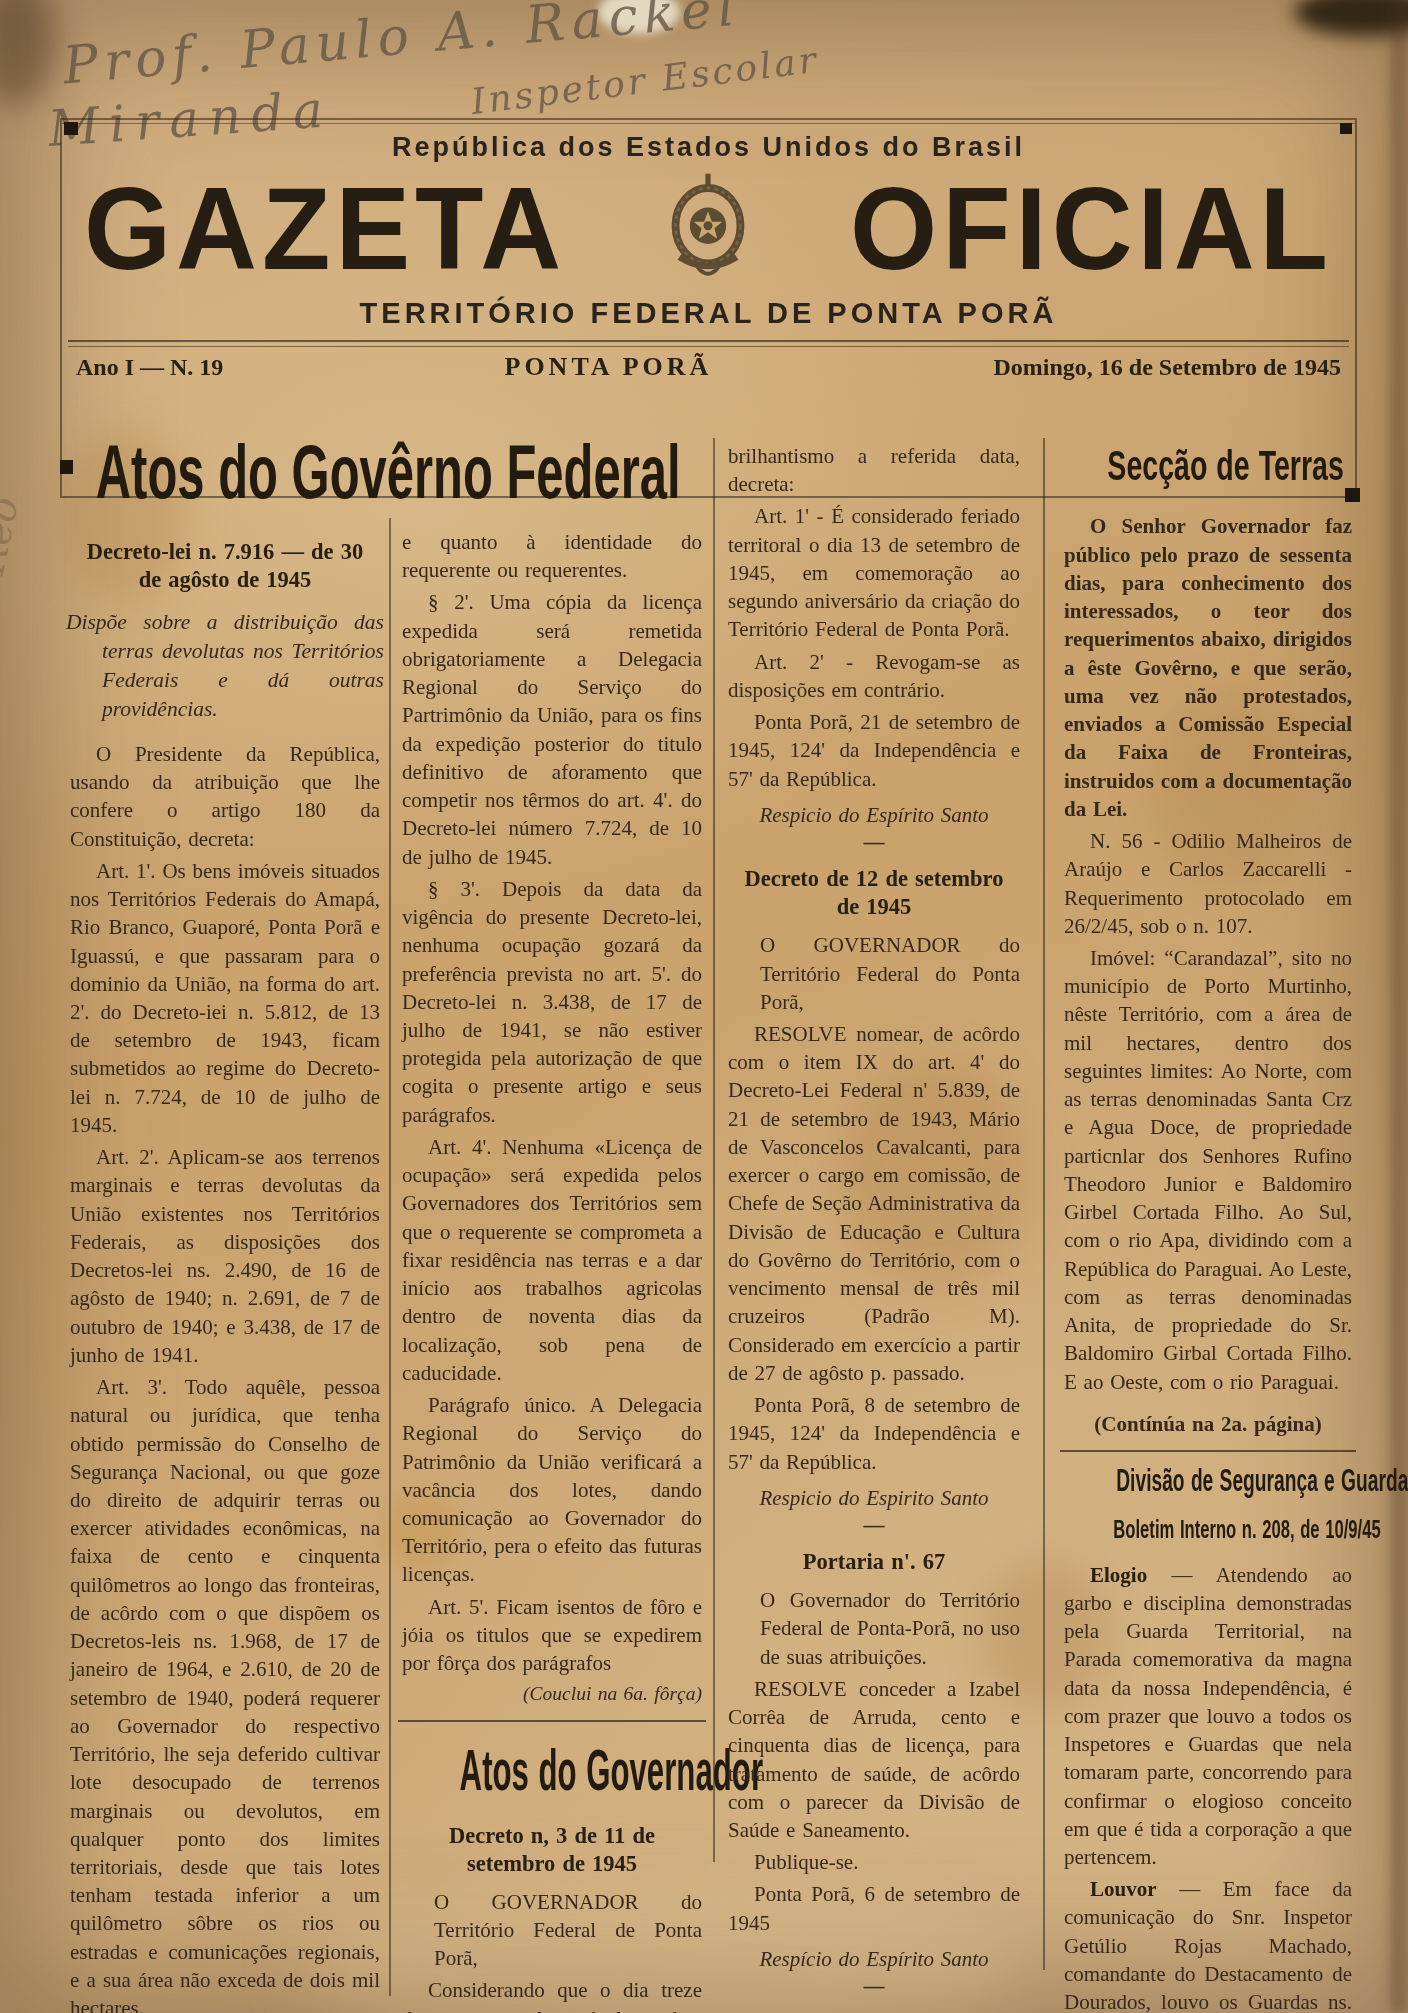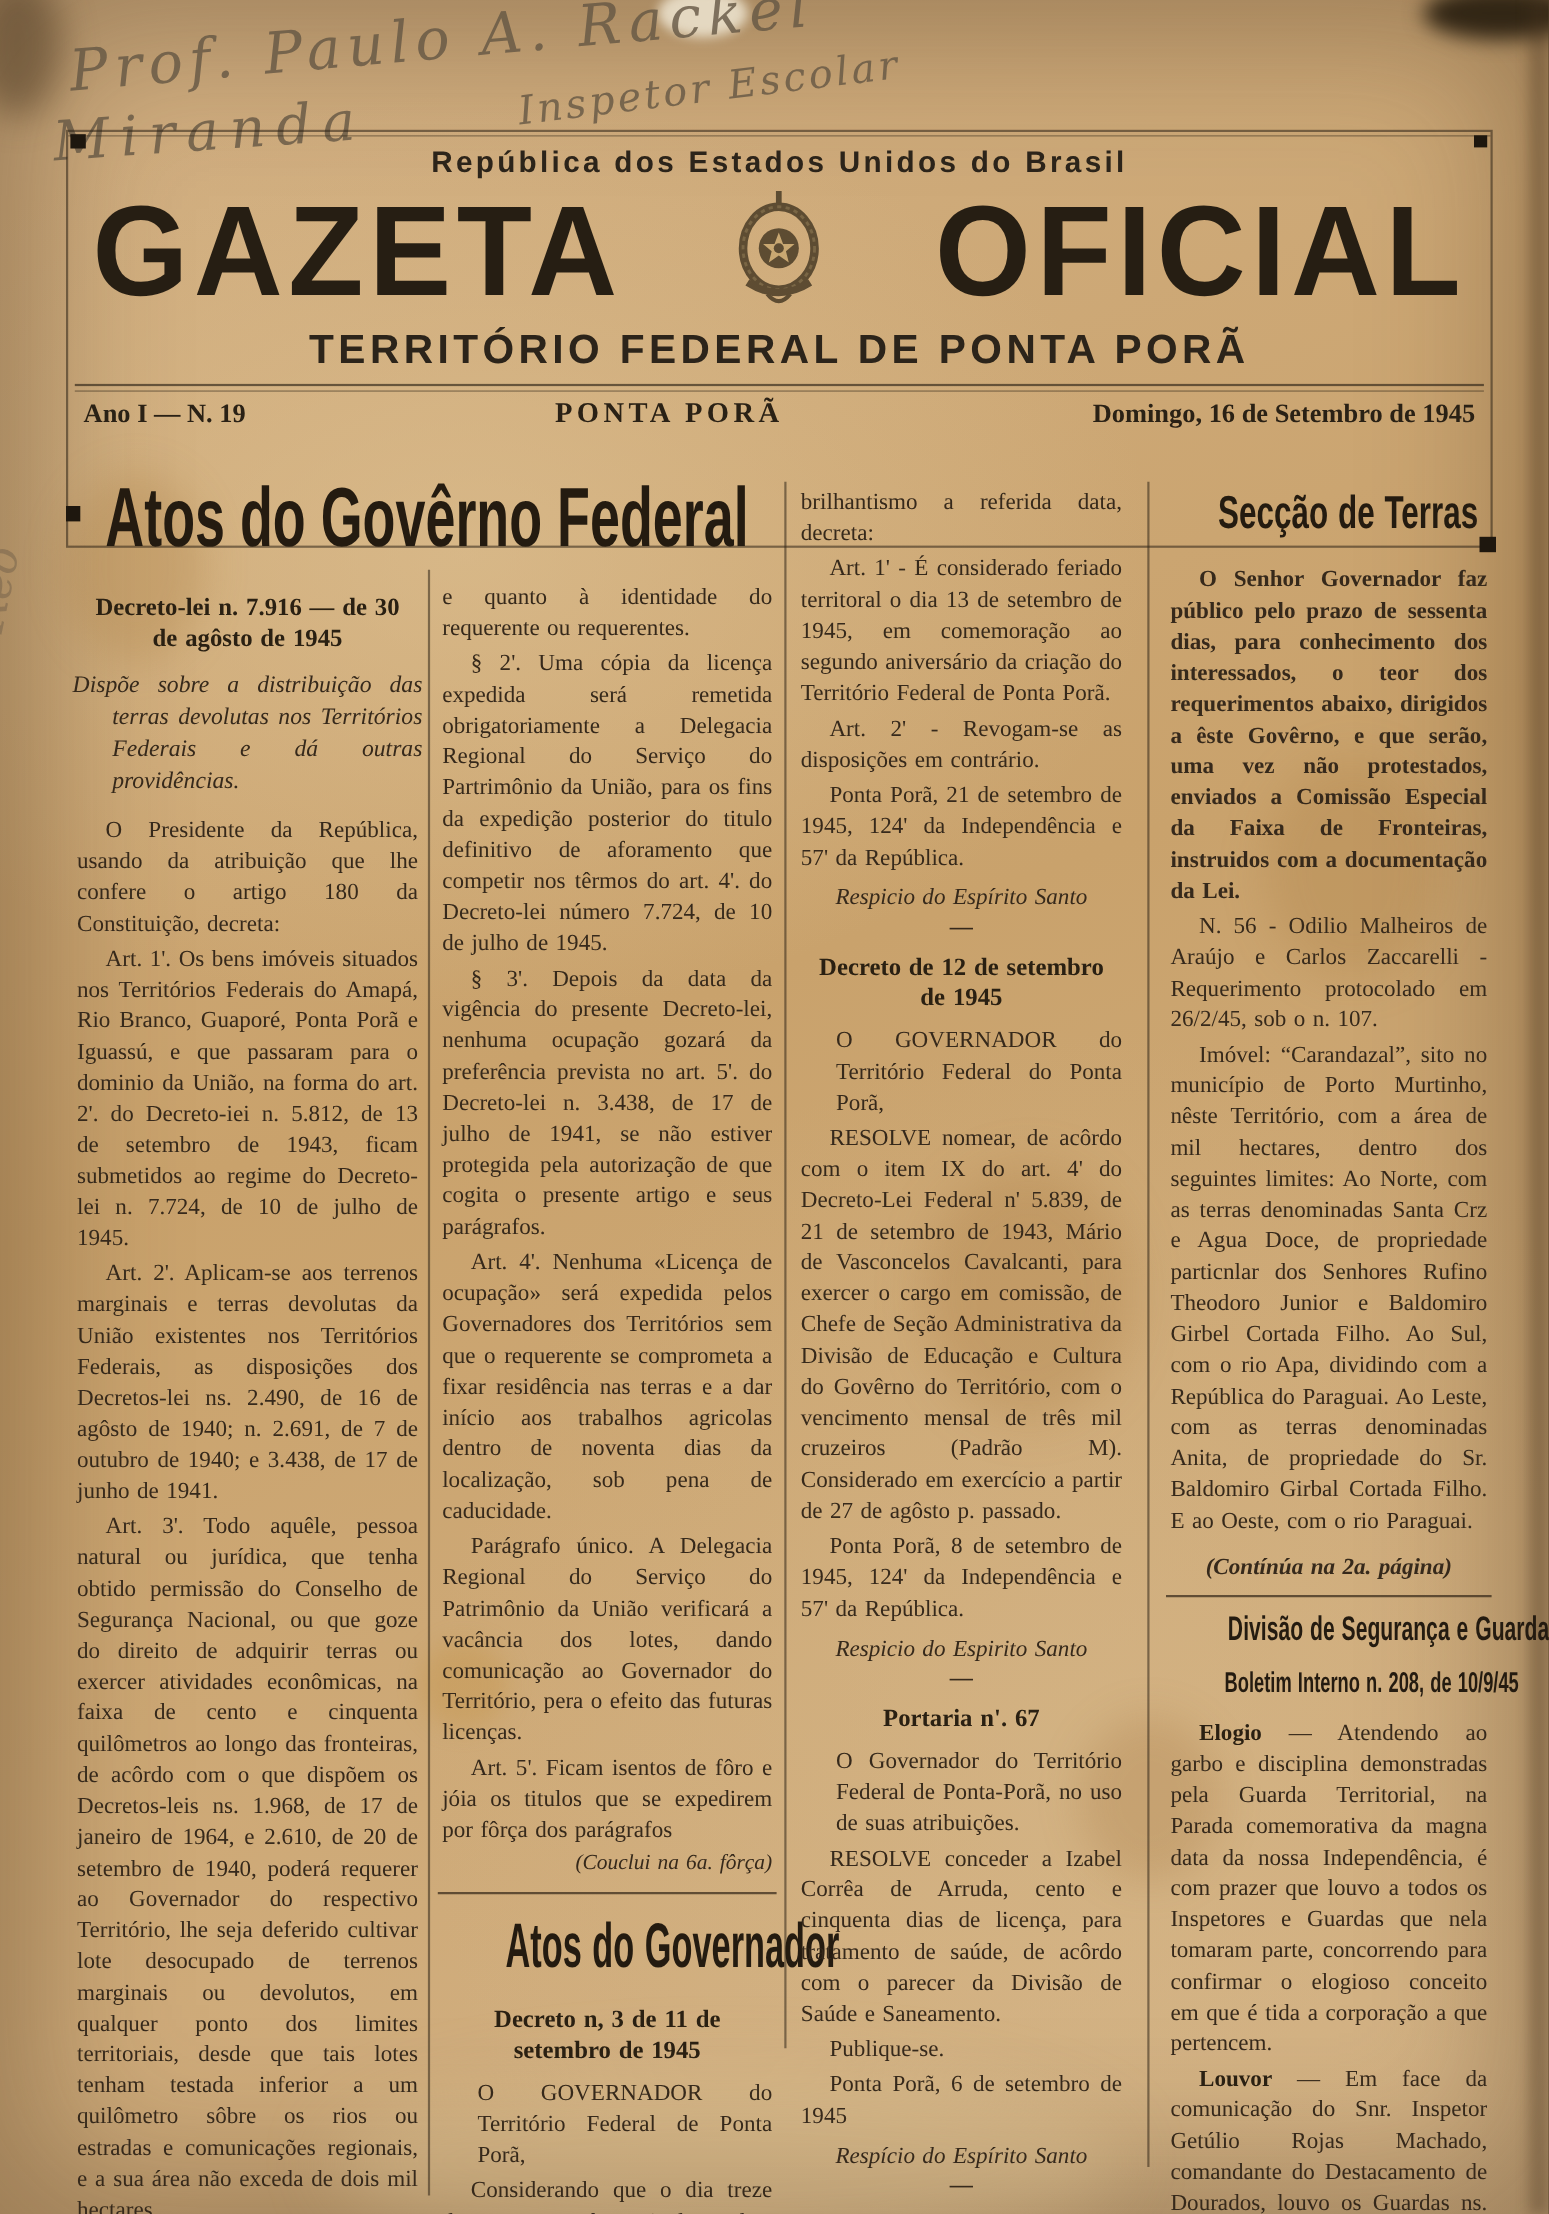--- a/index.html
+++ b/index.html
@@ -25,21 +25,21 @@
   .mast{position:absolute;left:60px;top:118px;width:1297px;height:380px;
         border:2px solid rgba(45,35,22,.55);box-sizing:border-box;}
   .mast .inner-top{position:absolute;left:0;right:0;top:3px;border-top:1px solid rgba(45,35,22,.45);}
   .country{margin-top:12px;text-align:center;font-family:"Liberation Sans",sans-serif;
            font-weight:bold;font-size:27px;letter-spacing:3px;color:#2c241a;}
   .titlerow{display:flex;align-items:center;justify-content:space-between;
             padding:0 22px;height:128px;margin-top:2px;}
   .bigtitle{font-family:"Liberation Sans",sans-serif;font-weight:900;font-size:112px;
             letter-spacing:5px;color:#261e13;transform:scaleY(1.04);line-height:1;}
   .subtitle{text-align:center;font-family:"Liberation Sans",sans-serif;font-weight:bold;
-            font-size:37px;letter-spacing:4px;color:#2c241a;margin-top:4px;}
+            font-size:29px;letter-spacing:4px;color:#2c241a;margin-top:4px;}
   .hr2{margin:10px 6px 0 6px;border-top:2px solid rgba(45,35,22,.65);
        border-bottom:1px solid rgba(45,35,22,.55);height:4px;}
   .inforow{display:flex;justify-content:space-between;align-items:baseline;
            padding:5px 14px 0 14px;font-weight:bold;color:#2a2115;}
   .edition{font-size:24px;}
   .city{font-size:26px;letter-spacing:4px;}
   .date{font-size:24px;}
   .sq{position:absolute;background:#1e170e;width:14px;height:13px;}
   .sq-tl{left:2px;top:2px;}
   .sq-tr{right:3px;top:3px;width:12px;height:11px;}
@@ -68,21 +68,21 @@
   .bk-p{text-indent:26px;}
   .bk-p-noindent{text-indent:0;}
   .bk-p-bold{text-indent:26px;font-weight:bold;}
   .bk-p-block{padding-left:32px;margin:2px 0;}
   .bk-h-art{font-weight:bold;text-align:center;font-size:22.5px;line-height:1.25;
             margin:16px 6px 10px 6px !important;text-indent:0;color:#2a2012;}
   .bk-lead-italic{font-style:italic;padding-left:36px;text-indent:-36px;
                   font-size:21.5px;margin:14px 0 16px 0 !important;}
   .bk-right-italic{font-style:italic;text-align:right;font-size:19.5px;margin-top:2px !important;}
   .bk-sig{font-style:italic;text-align:center;margin:8px 0 4px 0 !important;font-size:21px;}
-  .bk-sig-bold{font-style:italic;font-weight:bold;text-align:center;margin:14px 0 6px 0 !important;font-size:21px;}
+  .bk-sig-bold{font-weight:bold;text-align:center;margin:14px 0 6px 0 !important;font-size:21px;}
   .dash{text-align:center;font-weight:bold;line-height:14px;margin:6px 0;color:#36291b;}
   .rule{border-top:2px solid rgba(48,36,22,.7);margin:12px 0 8px 0;}
   .bk-h-gov{font-family:"Liberation Sans",sans-serif;font-weight:bold;font-size:52px;
             text-align:center;white-space:nowrap;transform:scaleX(.6) scaleY(1.1);
             margin:14px 0 16px 0 !important;color:#241b10;}
   .bk-h-terras{font-family:"Liberation Sans",sans-serif;font-weight:bold;font-size:42px;
             text-align:center;white-space:nowrap;transform:scaleX(.68);
             margin:2px 0 18px 0 !important;color:#241b10;}
   .bk-h-terras2{font-family:"Liberation Sans",sans-serif;font-weight:bold;font-size:31px;
             text-align:center;white-space:nowrap;transform:scaleX(.62);

